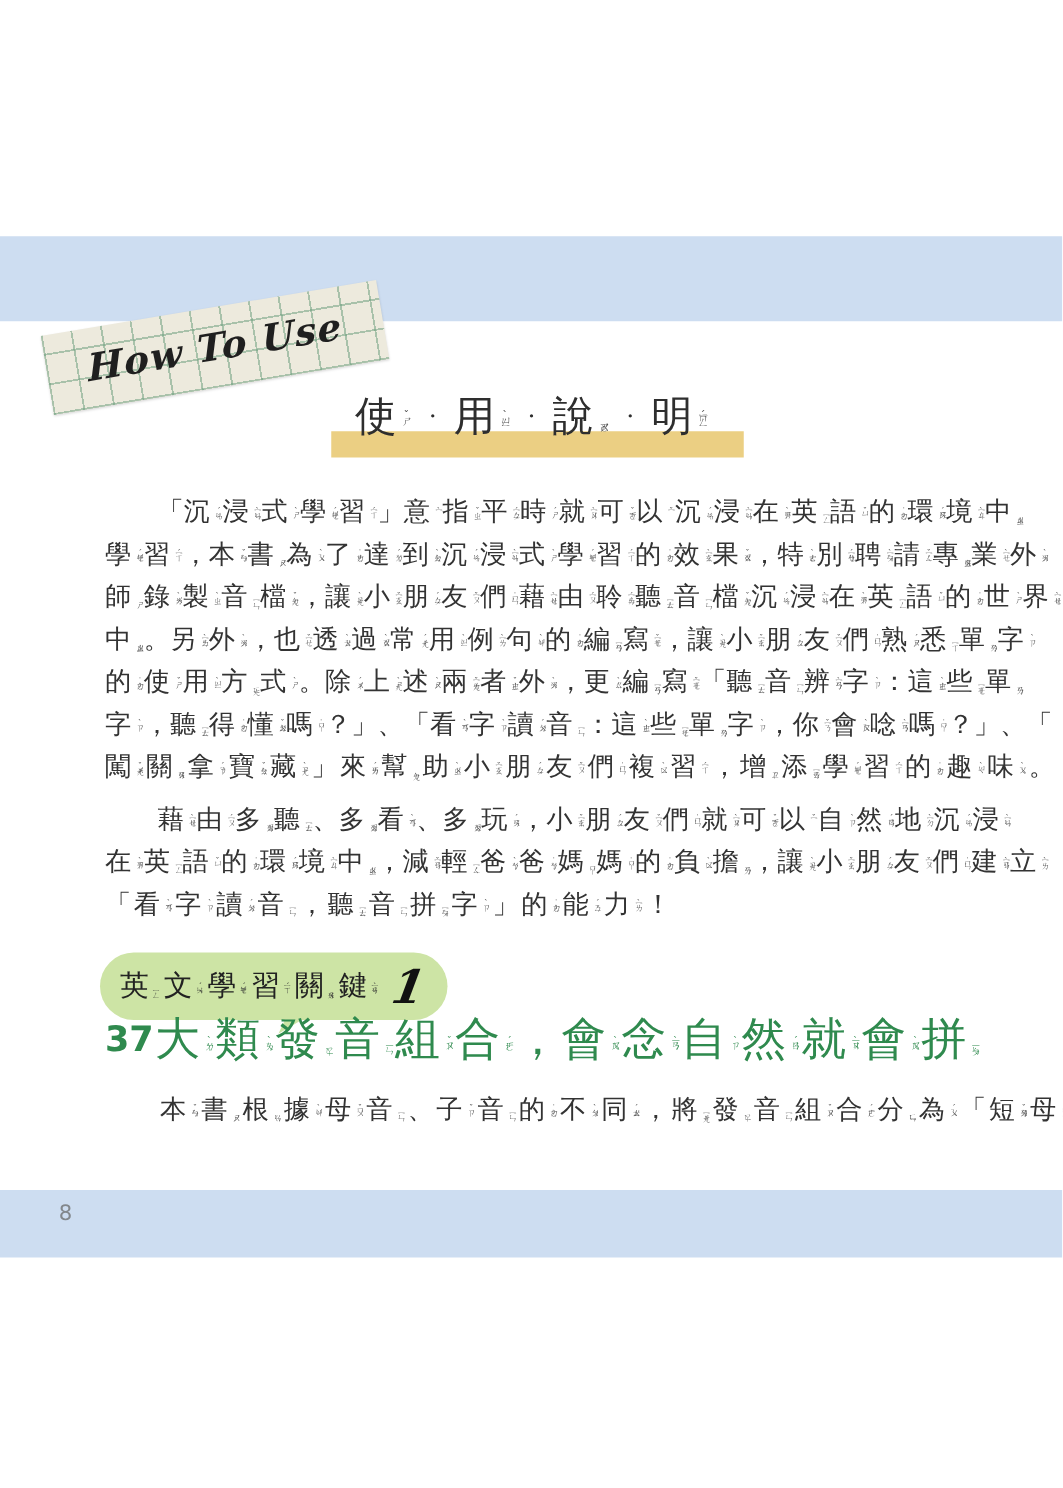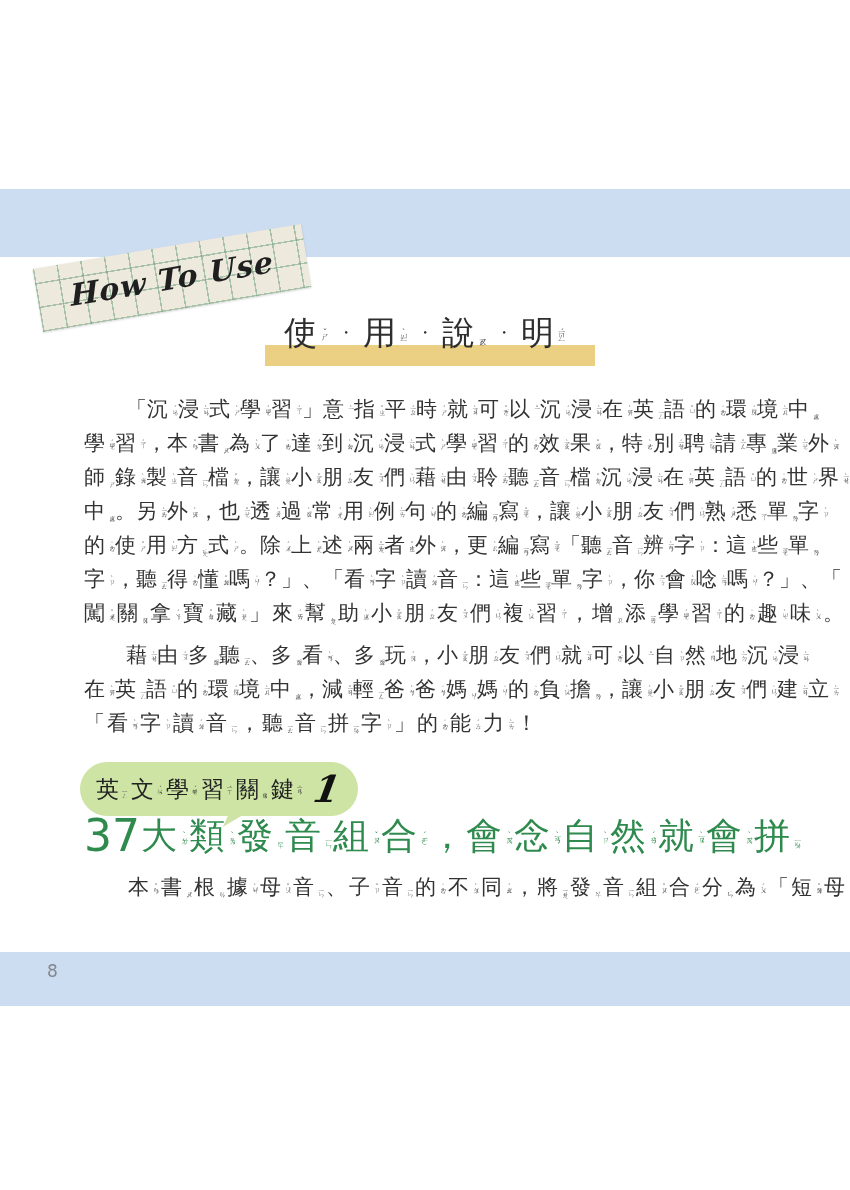--- a/index.html
+++ b/index.html
@@ -54,21 +54,21 @@
   .badge .h{font-size:23px;color:#222;}
   .badge .z{font-size:6.5px;width:8px;line-height:6.5px;color:#333;}
   .badge-num{font-family:"DejaVu Serif",serif;font-style:italic;font-weight:700;
          font-size:37px;color:#111;margin-left:8px;transform:skewX(-10deg);line-height:1;}
 
   
   .heading{position:absolute;left:84px;top:814px;display:flex;align-items:center;gap:1px;}
   .heading .h{font-size:36px;color:#2f8a4e;font-weight:500;}
   .heading .z{font-size:8px;width:10px;line-height:8px;color:#2f8a4e;}
   .heading .pu{font-size:36px;color:#2f8a4e;}
-  .heading .num{font-size:44px;color:#2f8a4e;font-weight:400;line-height:1;}
+  .heading .num{font-size:28px;color:#2f8a4e;font-weight:700;line-height:1;}
 </style>
 </head>
 <body>
 
 <div class="page">
 
   <div class="band top"></div>
 
   <div class="tape">
     <span class="tape-label">How To Use</span>

